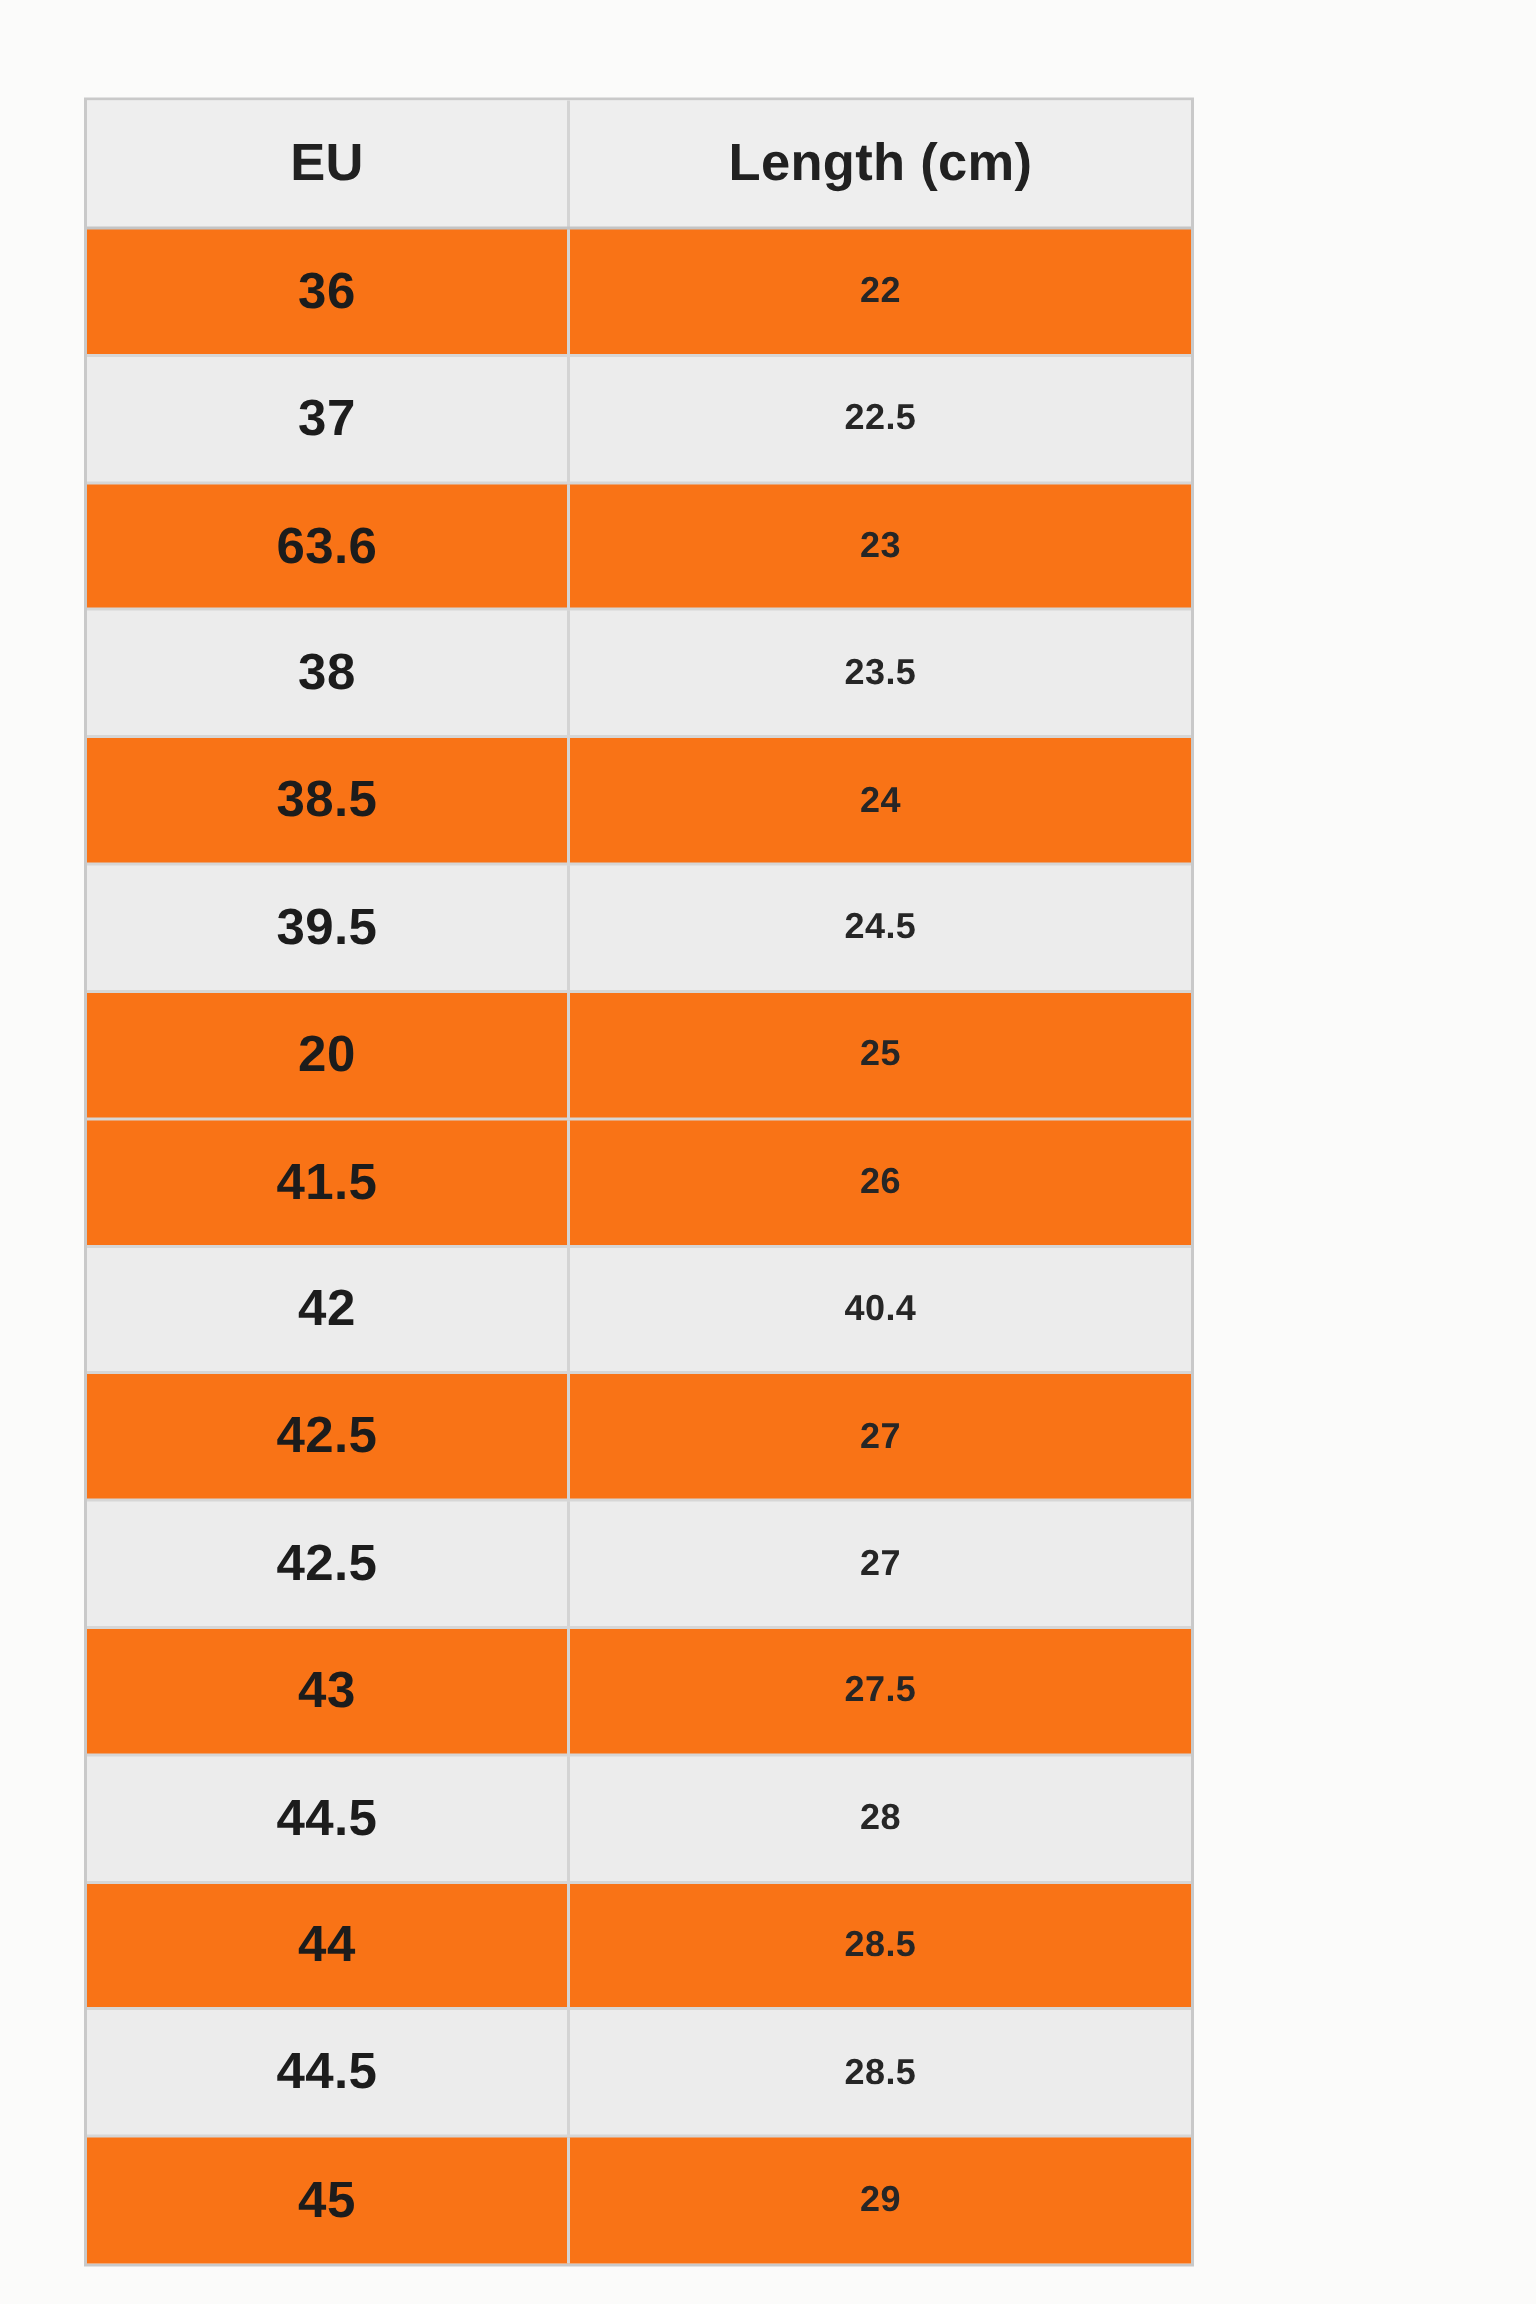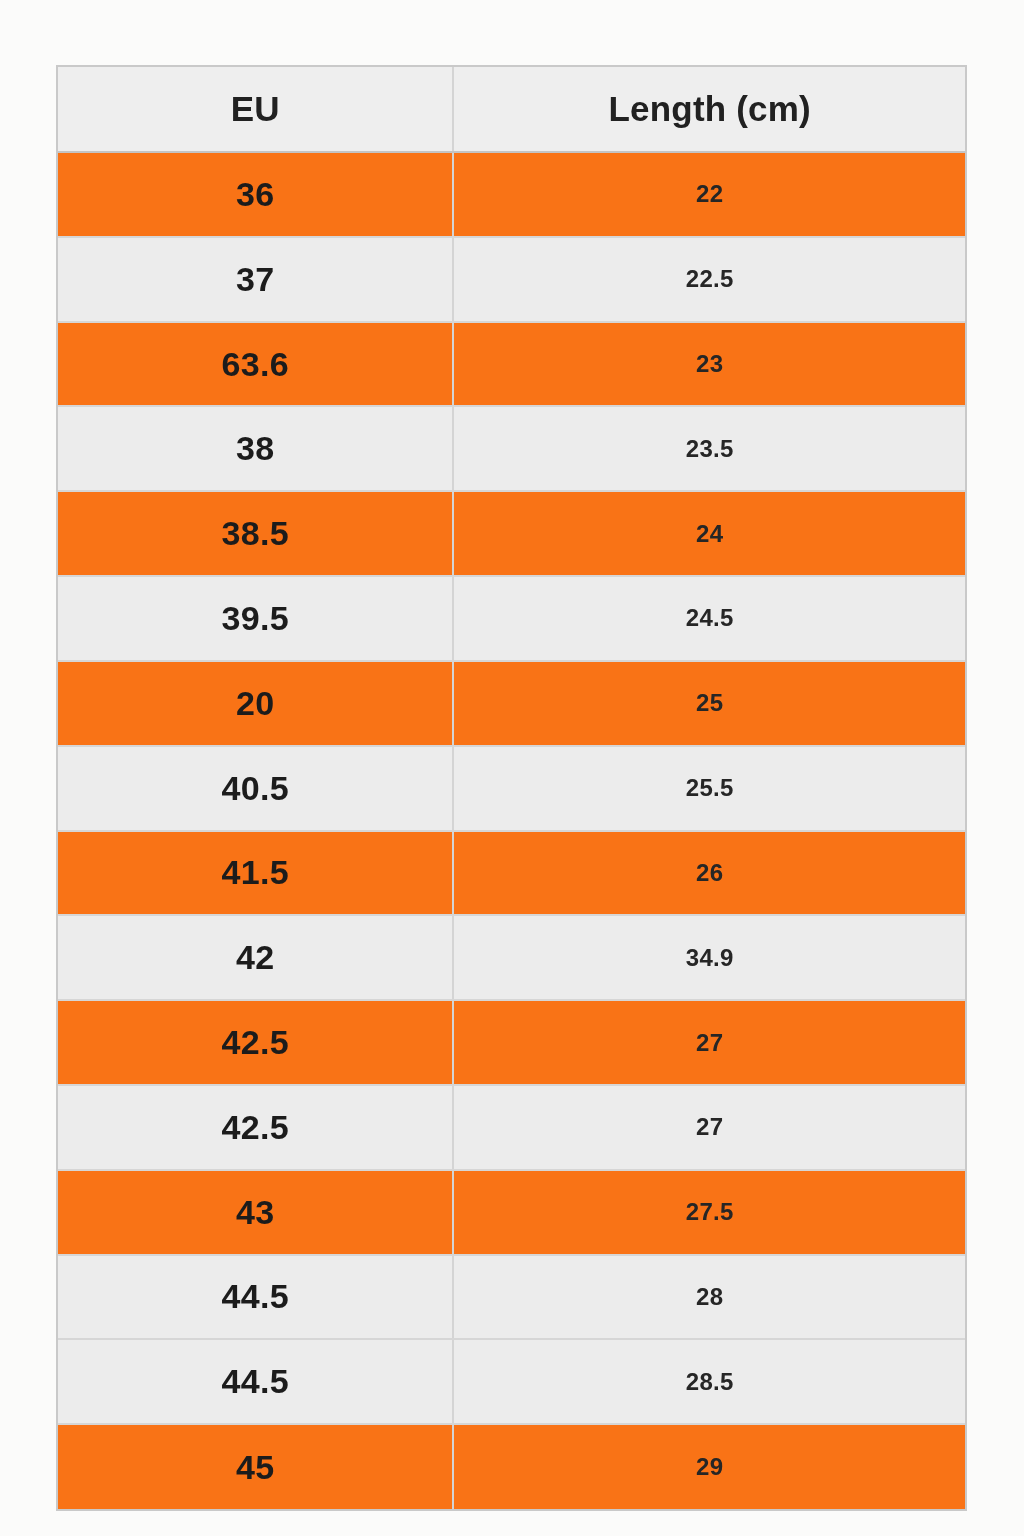--- a/index.html
+++ b/index.html
@@ -20,21 +20,21 @@
     position: relative;
     width: 1024px;
     height: 1536px;
     box-sizing: border-box;
   }
 
   .size-table-wrap {
     position: absolute;
     left: 56px;
     top: 65px;
-    width: 911px;
+    width: 740px;
     height: 1446px;
     border: 2px solid #c9c9c9;
     box-sizing: border-box;
     background: #fafafa;
   }
 
   table.size-table {
     width: 100%;
     height: 100%;
     border-collapse: collapse;
@@ -126,48 +126,48 @@
             <td class="cell-len">24</td>
           </tr>
           <tr class="row-even">
             <td class="cell-eu">39.5</td>
             <td class="cell-len">24.5</td>
           </tr>
           <tr class="row-odd">
             <td class="cell-eu">20</td>
             <td class="cell-len">25</td>
           </tr>
-          <tr class="row-even">
-            <td class="cell-eu">40.5</td>
-            <td class="cell-len">25.5</td>
-          </tr>
           <tr class="row-odd">
             <td class="cell-eu">41.5</td>
             <td class="cell-len">26</td>
           </tr>
           <tr class="row-even">
             <td class="cell-eu">42</td>
-            <td class="cell-len">34.9</td>
+            <td class="cell-len">40.4</td>
           </tr>
           <tr class="row-odd">
             <td class="cell-eu">42.5</td>
             <td class="cell-len">27</td>
           </tr>
           <tr class="row-even">
             <td class="cell-eu">42.5</td>
             <td class="cell-len">27</td>
           </tr>
           <tr class="row-odd">
             <td class="cell-eu">43</td>
             <td class="cell-len">27.5</td>
           </tr>
           <tr class="row-even">
             <td class="cell-eu">44.5</td>
             <td class="cell-len">28</td>
           </tr>
+          <tr class="row-odd">
+            <td class="cell-eu">44</td>
+            <td class="cell-len">28.5</td>
+          </tr>
           <tr class="row-even">
             <td class="cell-eu">44.5</td>
             <td class="cell-len">28.5</td>
           </tr>
           <tr class="row-odd">
             <td class="cell-eu">45</td>
             <td class="cell-len">29</td>
           </tr>
         </tbody>
     </table>

